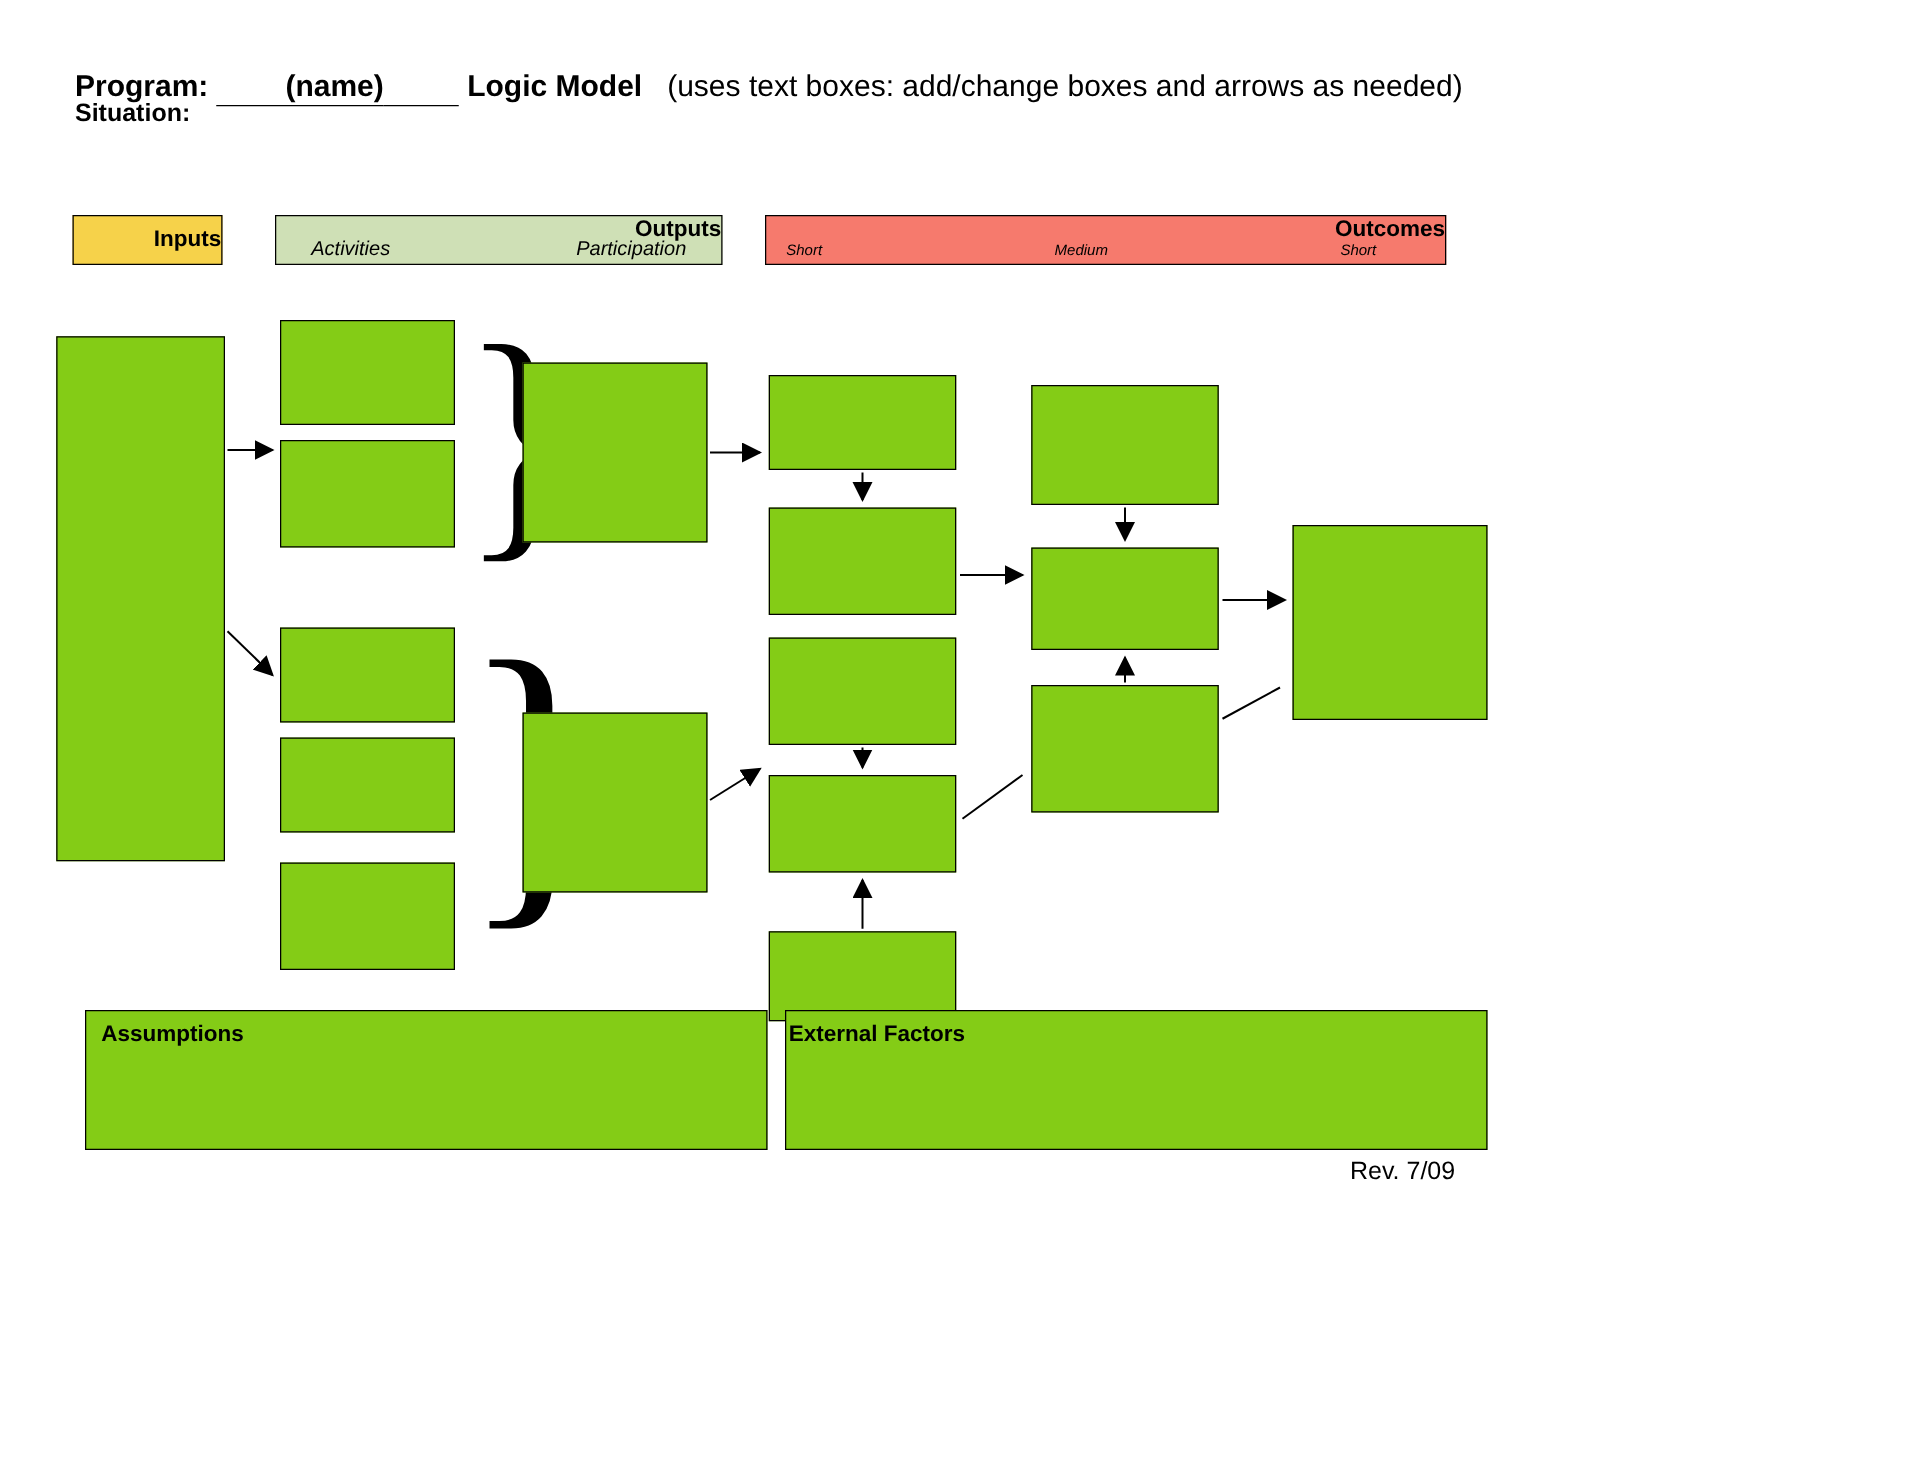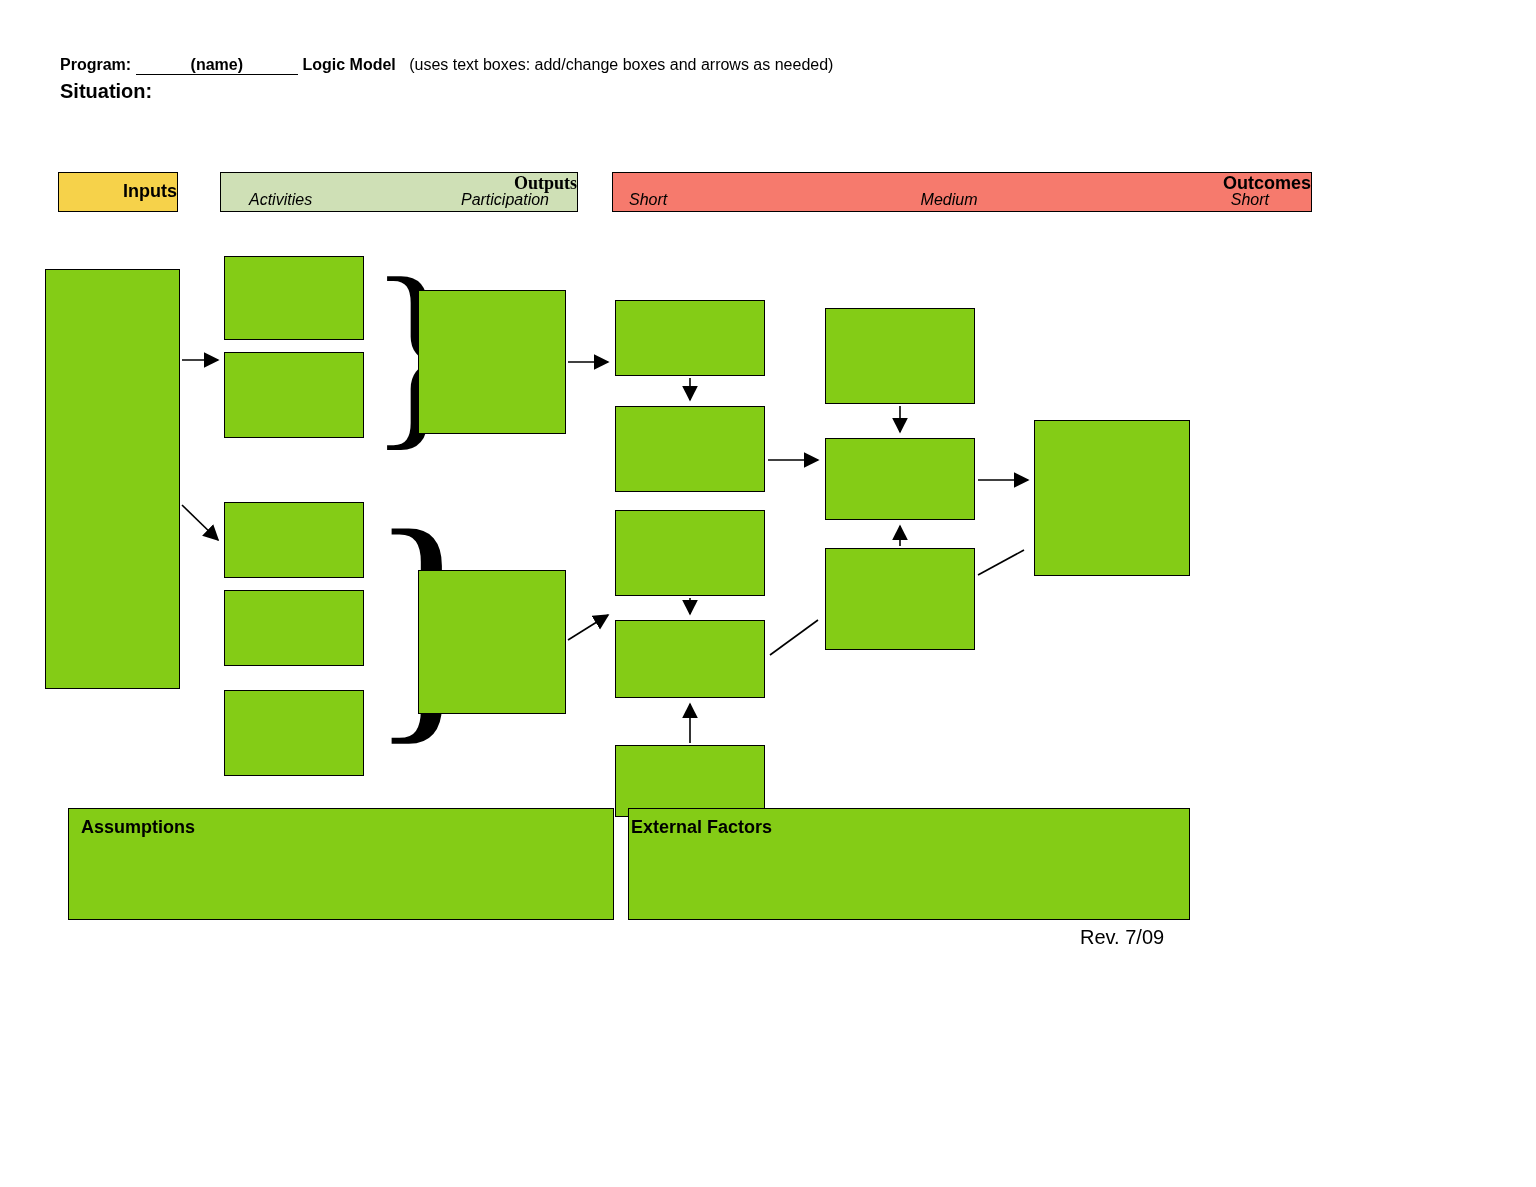--- a/index.html
+++ b/index.html
@@ -10,41 +10,41 @@
   .sub{font-style:italic;font-weight:normal;}
   .bold{font-weight:bold;}
   .underline{border-bottom:1.5px solid #000;display:inline-block;}
   svg.arrow{position:absolute;overflow:visible;}
 </style>
 </head>
 <body>
 
 <div class="page">
 
-  <div class="abs" style="left:60px;top:56px;font-size:16px;">
+  <div class="abs" style="left:60px;top:56px;font-size:24px;">
     <span class="bold">Program:</span>
     <span class="underline" style="min-width:55px;">&nbsp;&nbsp;&nbsp;&nbsp;&nbsp;&nbsp;</span><span class="underline bold">(name)</span><span class="underline" style="min-width:55px;">&nbsp;&nbsp;&nbsp;&nbsp;&nbsp;&nbsp;&nbsp;&nbsp;&nbsp;</span>
     <span class="bold">Logic Model</span>
     &nbsp;&nbsp;<span style="font-weight:normal;">(uses text boxes: add/change boxes and arrows as needed)</span>
   </div>
   <div class="abs bold" style="left:60px;top:80px;font-size:20px;">Situation:</div>
 
   <div class="abs hdr" style="left:58px;top:172px;width:120px;height:40px;line-height:36px;background:#f6d24a;font-size:18px;">Inputs</div>
 
   <div class="abs hdr" style="left:220px;top:172px;width:358px;height:40px;background:#cfe0b6;font-size:18px;">
-    <div style="line-height:18px;padding-top:1px;font-family:Liberation Serif, serif;">Outputs</div>
+    <div style="line-height:18px;padding-top:1px;">Outputs</div>
     <div style="display:flex;justify-content:space-between;padding:0 28px 0 28px;line-height:16px;font-size:16px;">
       <span class="sub">Activities</span>
       <span class="sub">Participation</span>
     </div>
   </div>
 
-  <div class="abs hdr" style="left:612px;top:172px;width:700px;height:40px;background:#f67a6d;font-size:18px;">
+  <div class="abs hdr" style="left:612px;top:172px;width:545px;height:40px;background:#f67a6d;font-size:18px;">
     <div style="line-height:18px;padding-top:1px;">Outcomes</div>
-    <div style="display:flex;justify-content:space-between;padding:0 42px 0 16px;line-height:16px;font-size:16px;">
+    <div style="display:flex;justify-content:space-between;padding:0 55px 0 16px;line-height:16px;font-size:12px;">
       <span class="sub">Short</span>
       <span class="sub">Medium</span>
       <span class="sub">Short</span>
     </div>
   </div>
 
   <div class="abs box" style="left:45px;top:269px;width:135px;height:420px;"></div>
 
   <div class="abs box" style="left:224px;top:256px;width:140px;height:84px;"></div>
   <div class="abs box" style="left:224px;top:352px;width:140px;height:86px;"></div>

